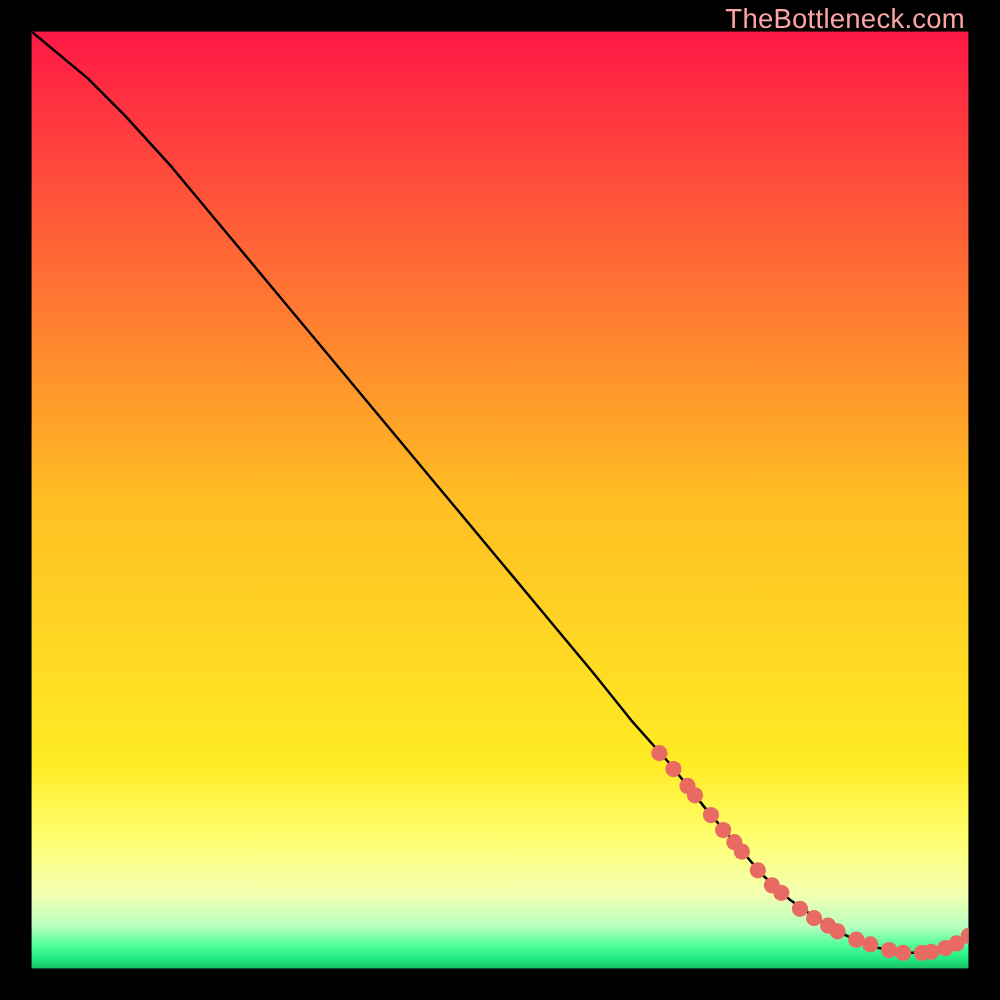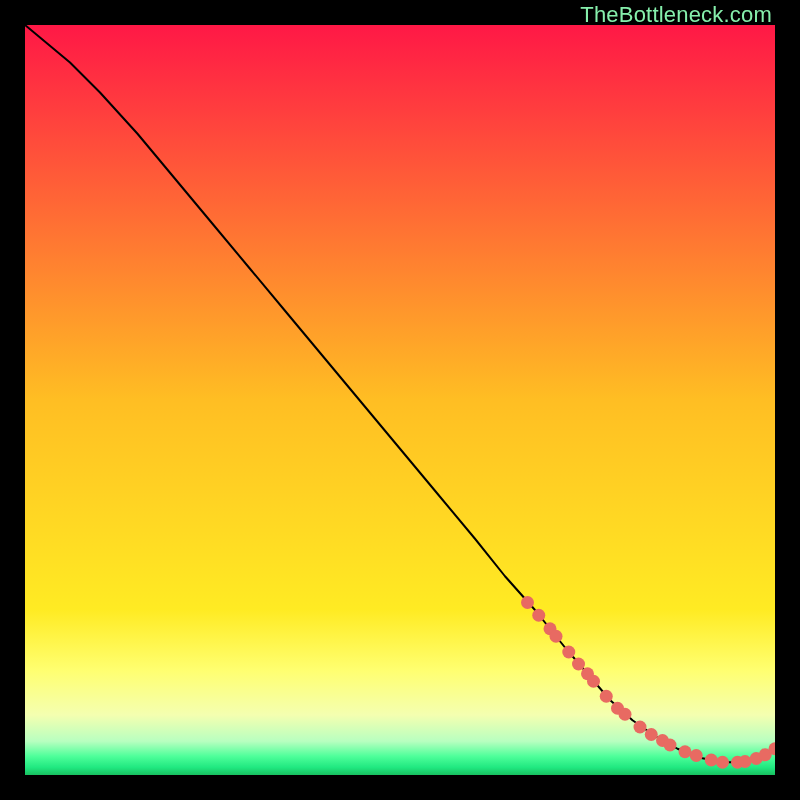--- a/index.html
+++ b/index.html
@@ -22,21 +22,21 @@
     left: 25px;
     top: 25px;
     width: 750px;
     height: 750px;
     overflow: hidden;
   }
   .watermark {
     position: absolute;
     top: 2px;
     right: 28px;
-    color: #86efac;
+    color: #fca5a5;
     font-size: 22px;
     font-weight: 500;
     letter-spacing: 0.2px;
   }
 </style>
 </head>
 <body>
 
 <div class="frame">
   <div class="watermark">TheBottleneck.com</div>

